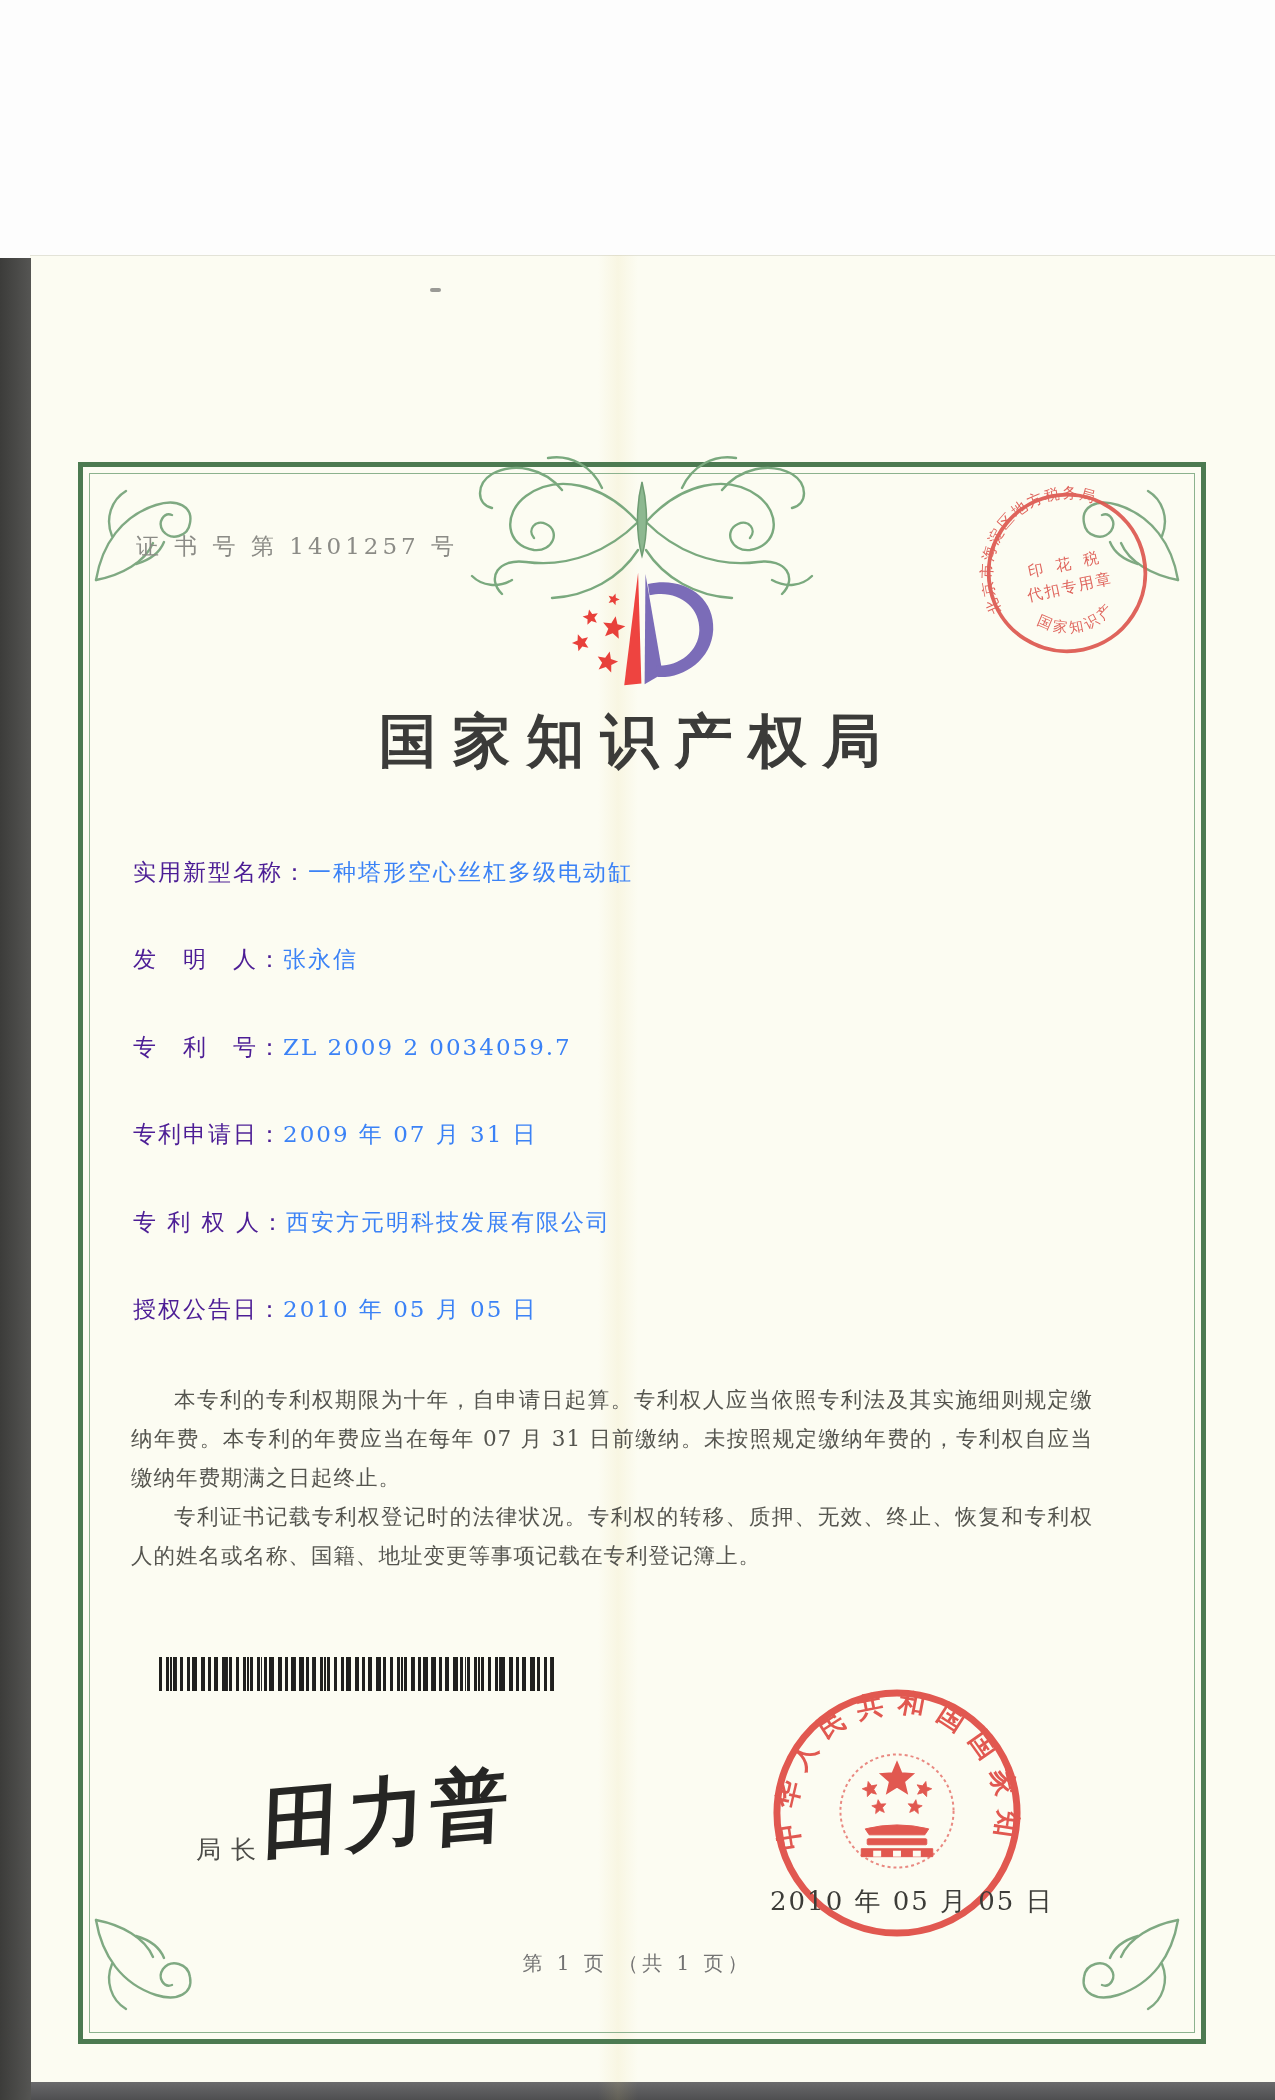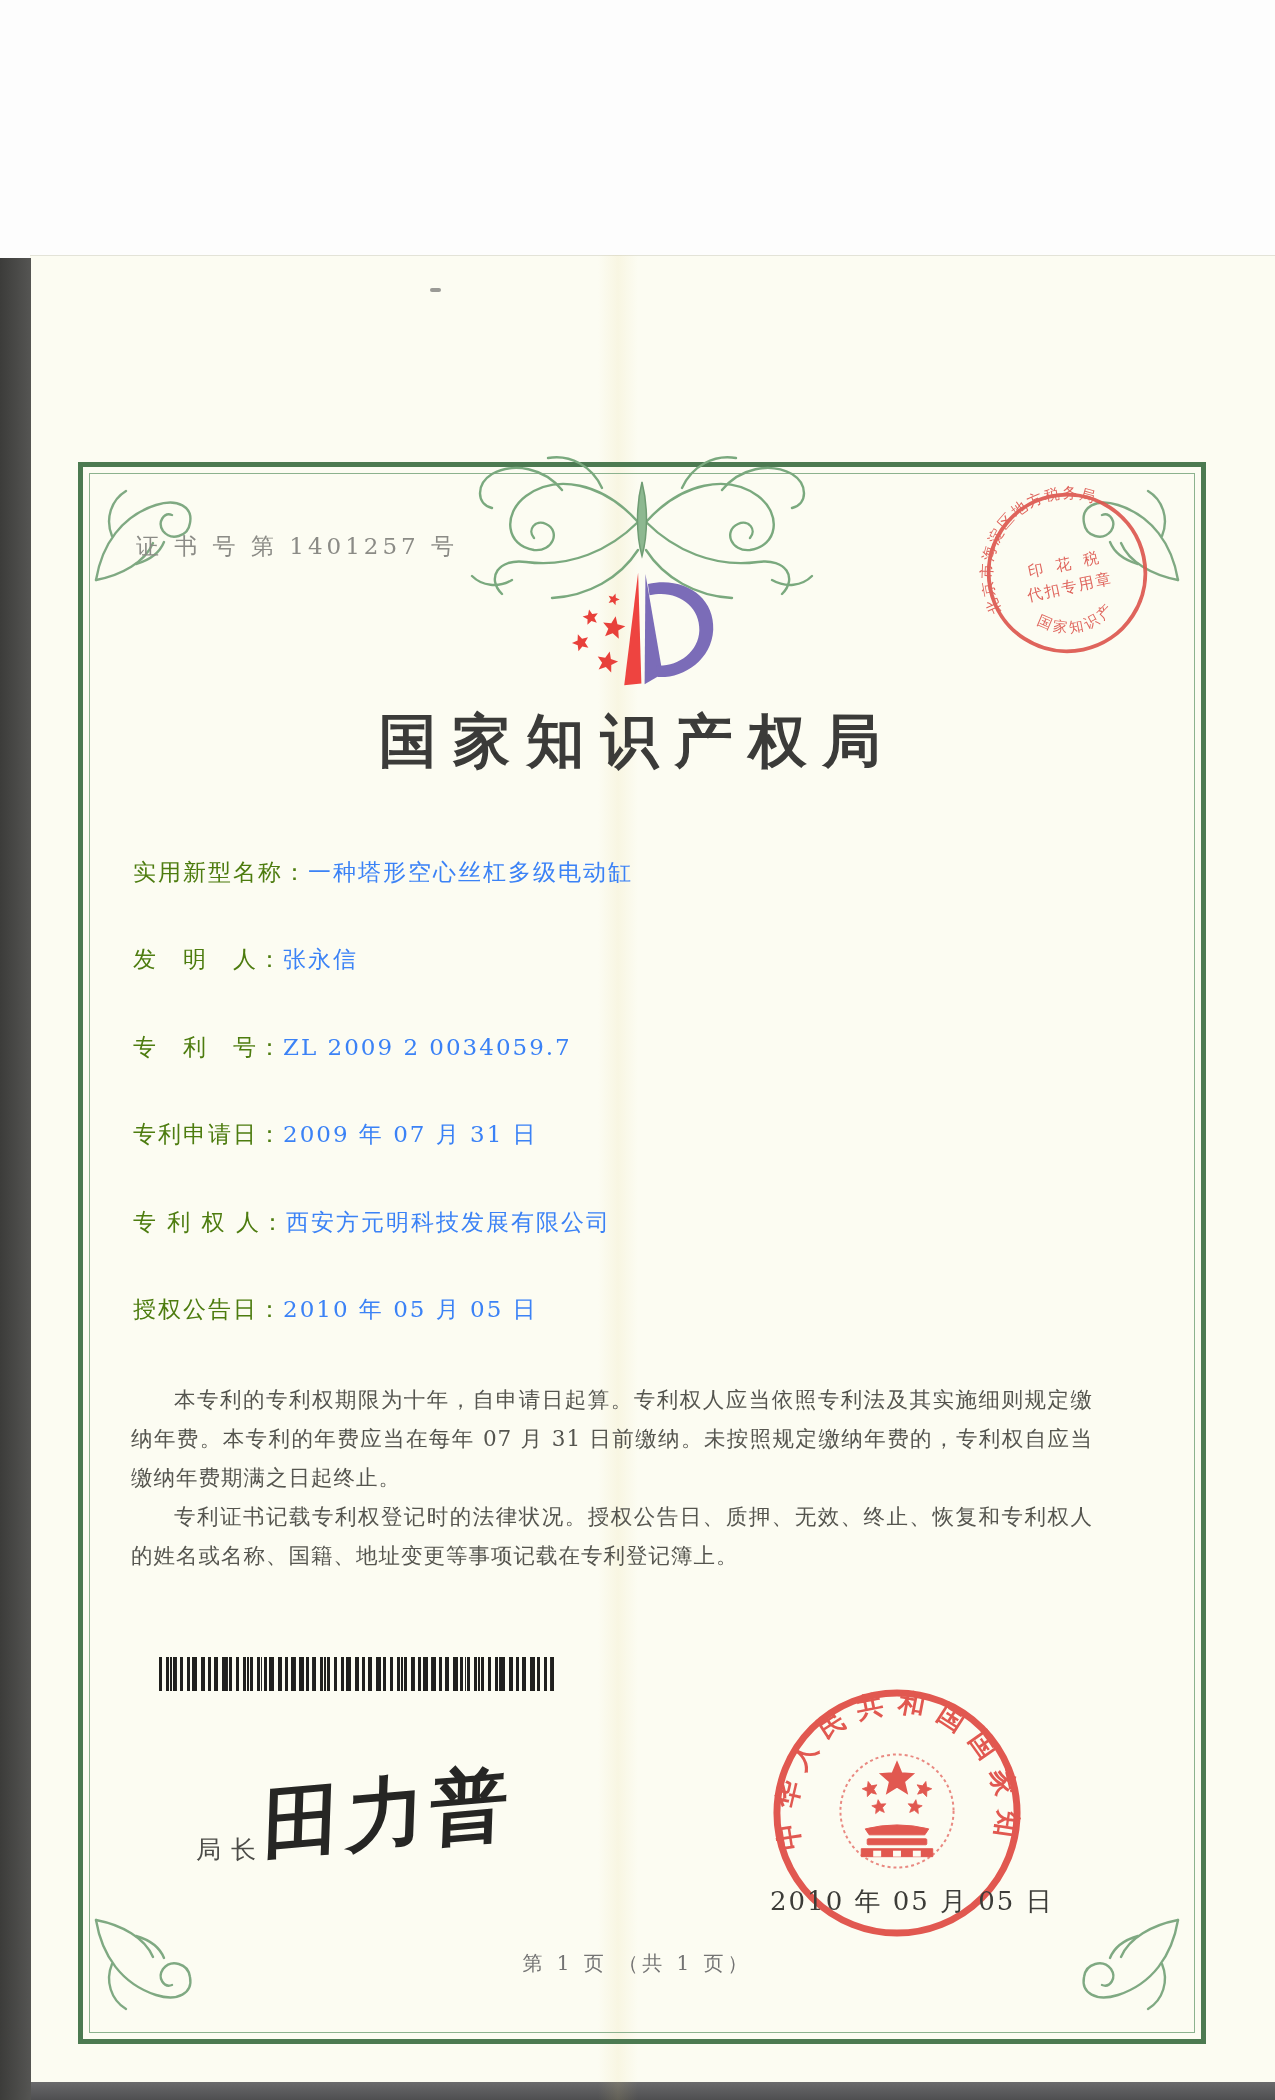--- a/index.html
+++ b/index.html
@@ -24,21 +24,21 @@
   #flourish-bl{left:90px;top:1914px;transform:scaleY(-1);}
   #flourish-br{left:1072px;top:1914px;transform:scale(-1,-1);}
   #top-ornament{left:452px;top:430px;width:380px;height:205px;}
   
   #cert-number{left:136px;top:531px;font-size:23px;color:#8b8b86;letter-spacing:4px;}
   #tax-stamp{left:980px;top:486px;width:174px;height:174px;transform:rotate(-12deg);opacity:.92;}
   #cnipa-logo{left:545px;top:546px;width:196px;height:164px;}
   #doc-title{left:0;top:703px;width:1275px;text-align:center;font-size:58px;font-weight:bold;color:#3b3b39;letter-spacing:16px;}
   
   .field-row{left:133px;height:34px;font-size:23px;color:#6b6b66;letter-spacing:2px;white-space:nowrap;}
-  .field-label{color:#4d7c0f;margin-top:36px;}
+  .field-label{color:#4c1d95;margin-top:36px;}
   .field-value{color:#3b82f6;}
   
   #body-text{left:131px;top:1380px;width:962px;font-size:21.5px;line-height:39px;color:#55554f;text-align:justify;}
   #body-text p{margin:0;text-indent:2em;letter-spacing:1px;}
   
   #barcode{left:159px;top:1657px;width:396px;height:34px;
     background-image:
       repeating-linear-gradient(90deg,#20201e 0 3px,rgba(0,0,0,0) 3px 7px),
       repeating-linear-gradient(90deg,#20201e 0 2px,rgba(0,0,0,0) 2px 11px),
       repeating-linear-gradient(90deg,#2a2a28 0 1px,rgba(0,0,0,0) 1px 17px);
@@ -172,21 +172,21 @@
 </div>
 <div class="abs field-row" style="top:1207px">
   <span class="field-label">专 利 权 人：</span><span class="field-value">西安方元明科技发展有限公司</span>
 </div>
 <div class="abs field-row" style="top:1294px">
   <span class="field-label">授权公告日：</span><span class="field-value">2010 年 05 月 05 日</span>
 </div>
 
 <div class="abs" id="body-text">
   <p>本专利的专利权期限为十年，自申请日起算。专利权人应当依照专利法及其实施细则规定缴纳年费。本专利的年费应当在每年 07 月 31 日前缴纳。未按照规定缴纳年费的，专利权自应当缴纳年费期满之日起终止。</p>
-  <p>专利证书记载专利权登记时的法律状况。授权公告日、质押、无效、终止、恢复和专利权人的姓名或名称、国籍、地址变更等事项记载在专利登记簿上。</p>
+  <p>专利证书记载专利权登记时的法律状况。专利权的转移、质押、无效、终止、恢复和专利权人的姓名或名称、国籍、地址变更等事项记载在专利登记簿上。</p>
 </div>
 
 <div class="abs" id="barcode"></div>
 
 <div class="abs" id="director-label">局长</div>
 <div class="abs" id="director-signature">田力普</div>
 
 <svg class="abs" id="official-seal" viewBox="0 0 260 260">
   <defs>
     <path id="sealArc" d="M34,165 A102,102 0 1 1 226,165" fill="none"></path>

